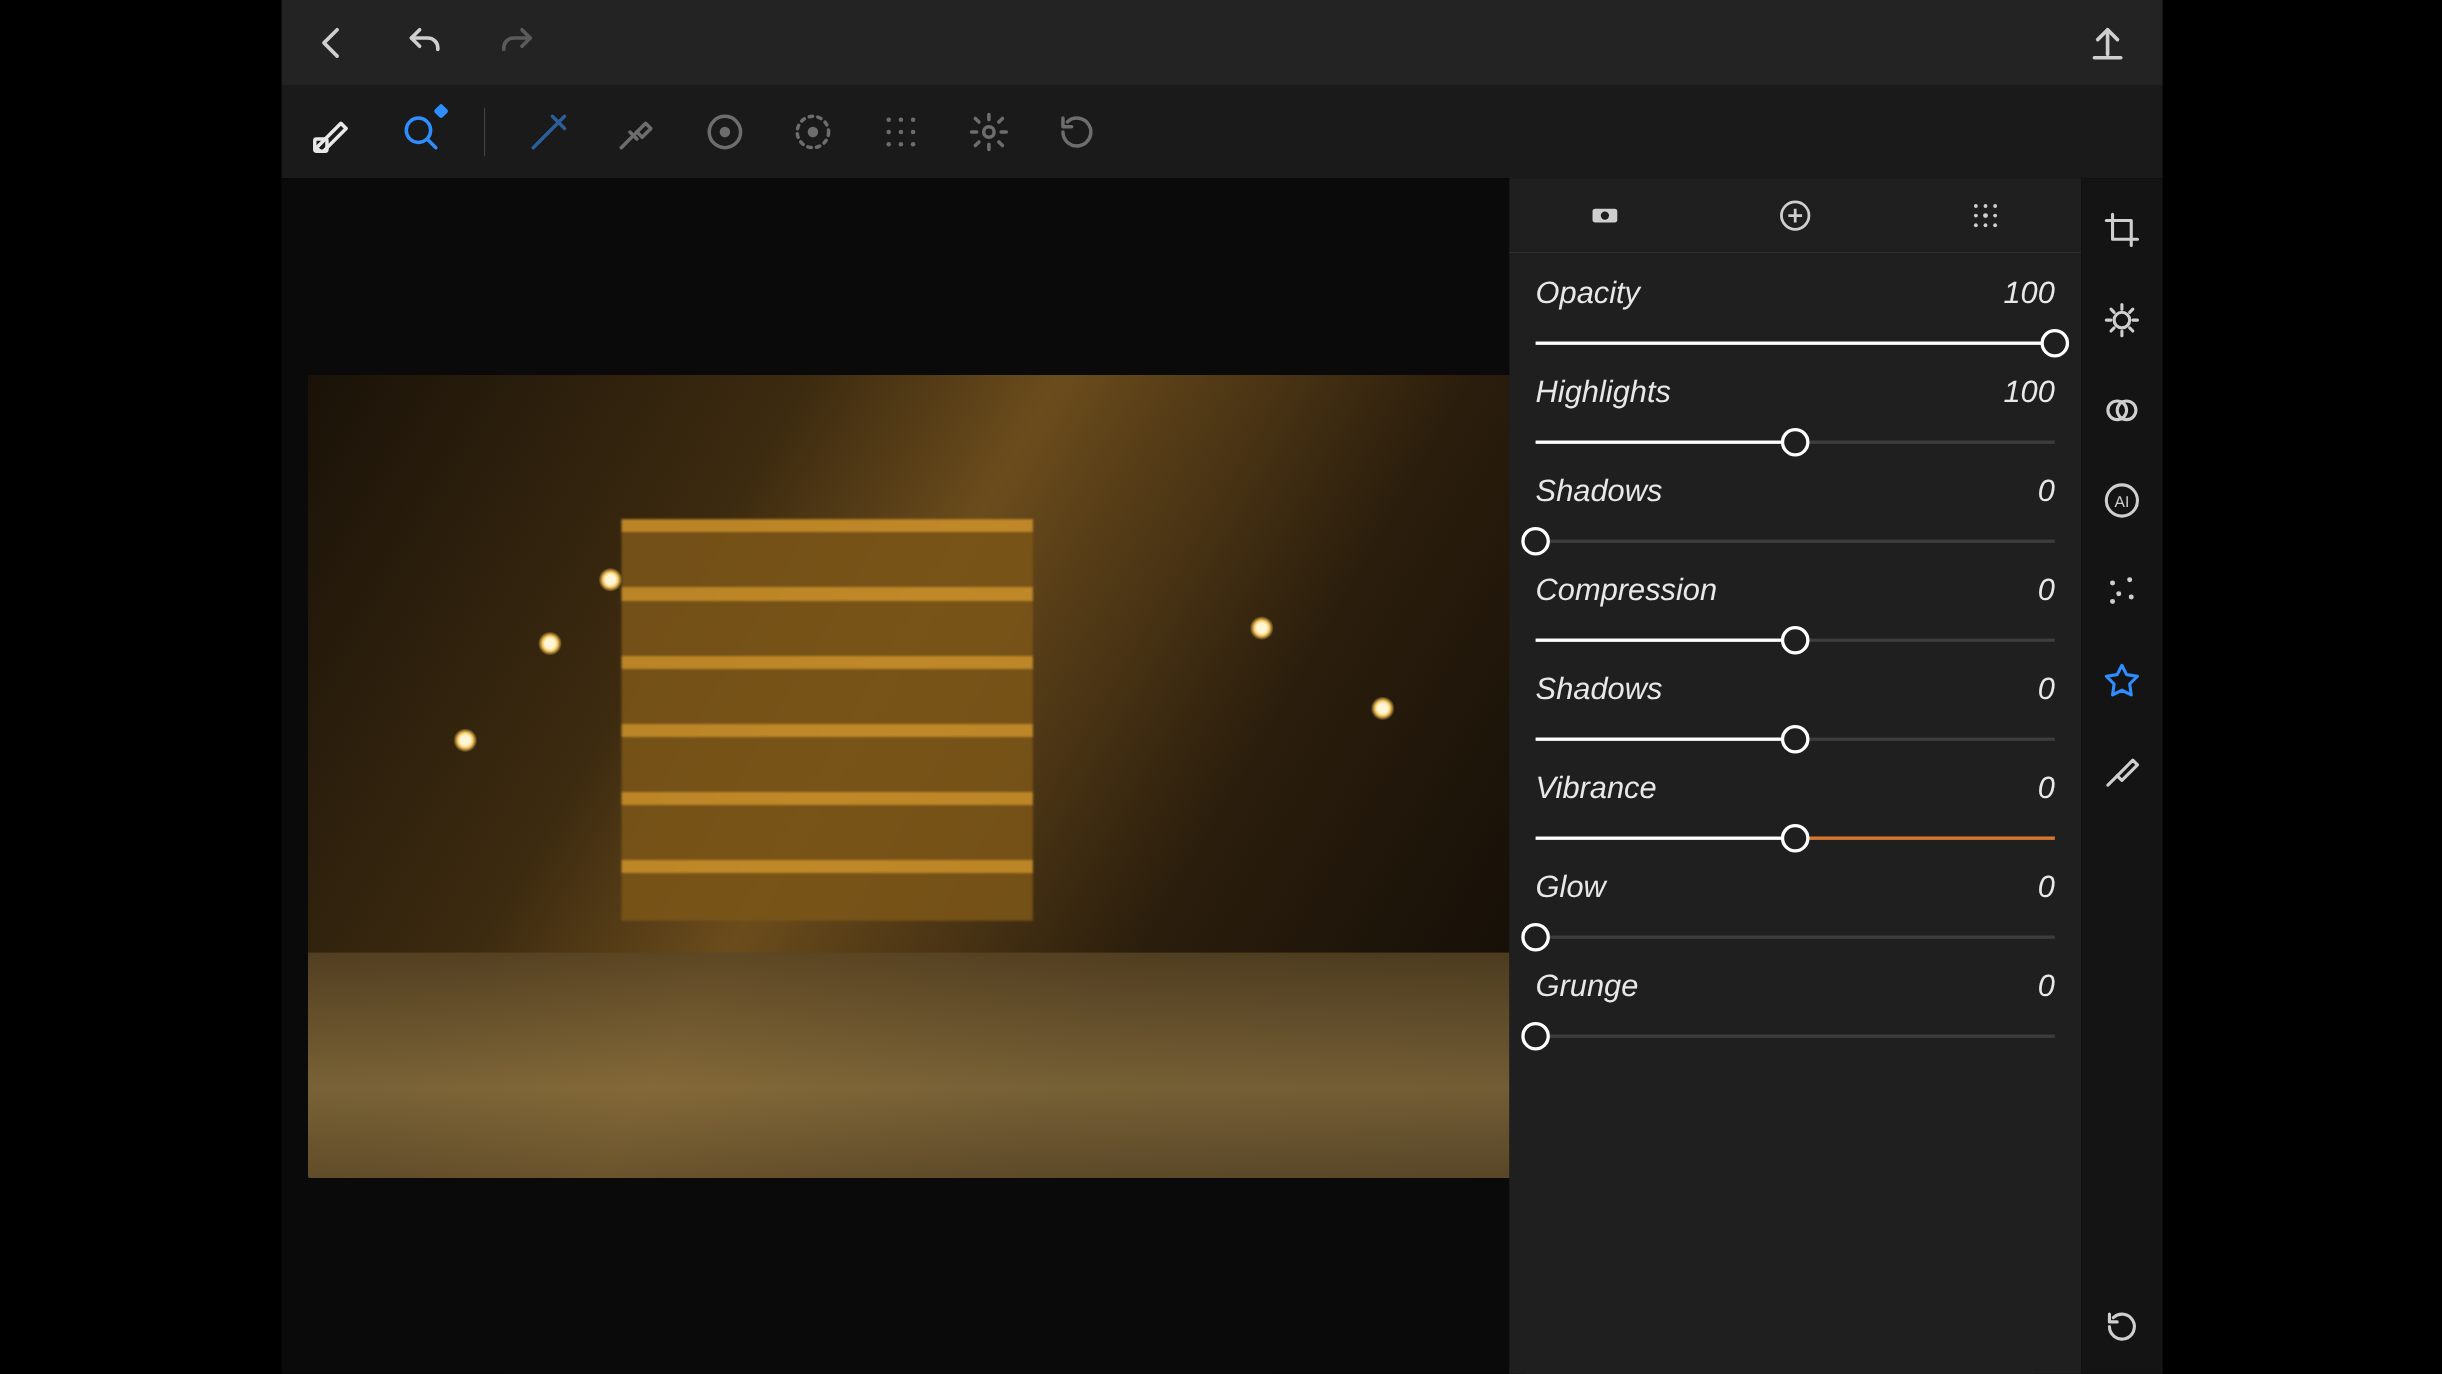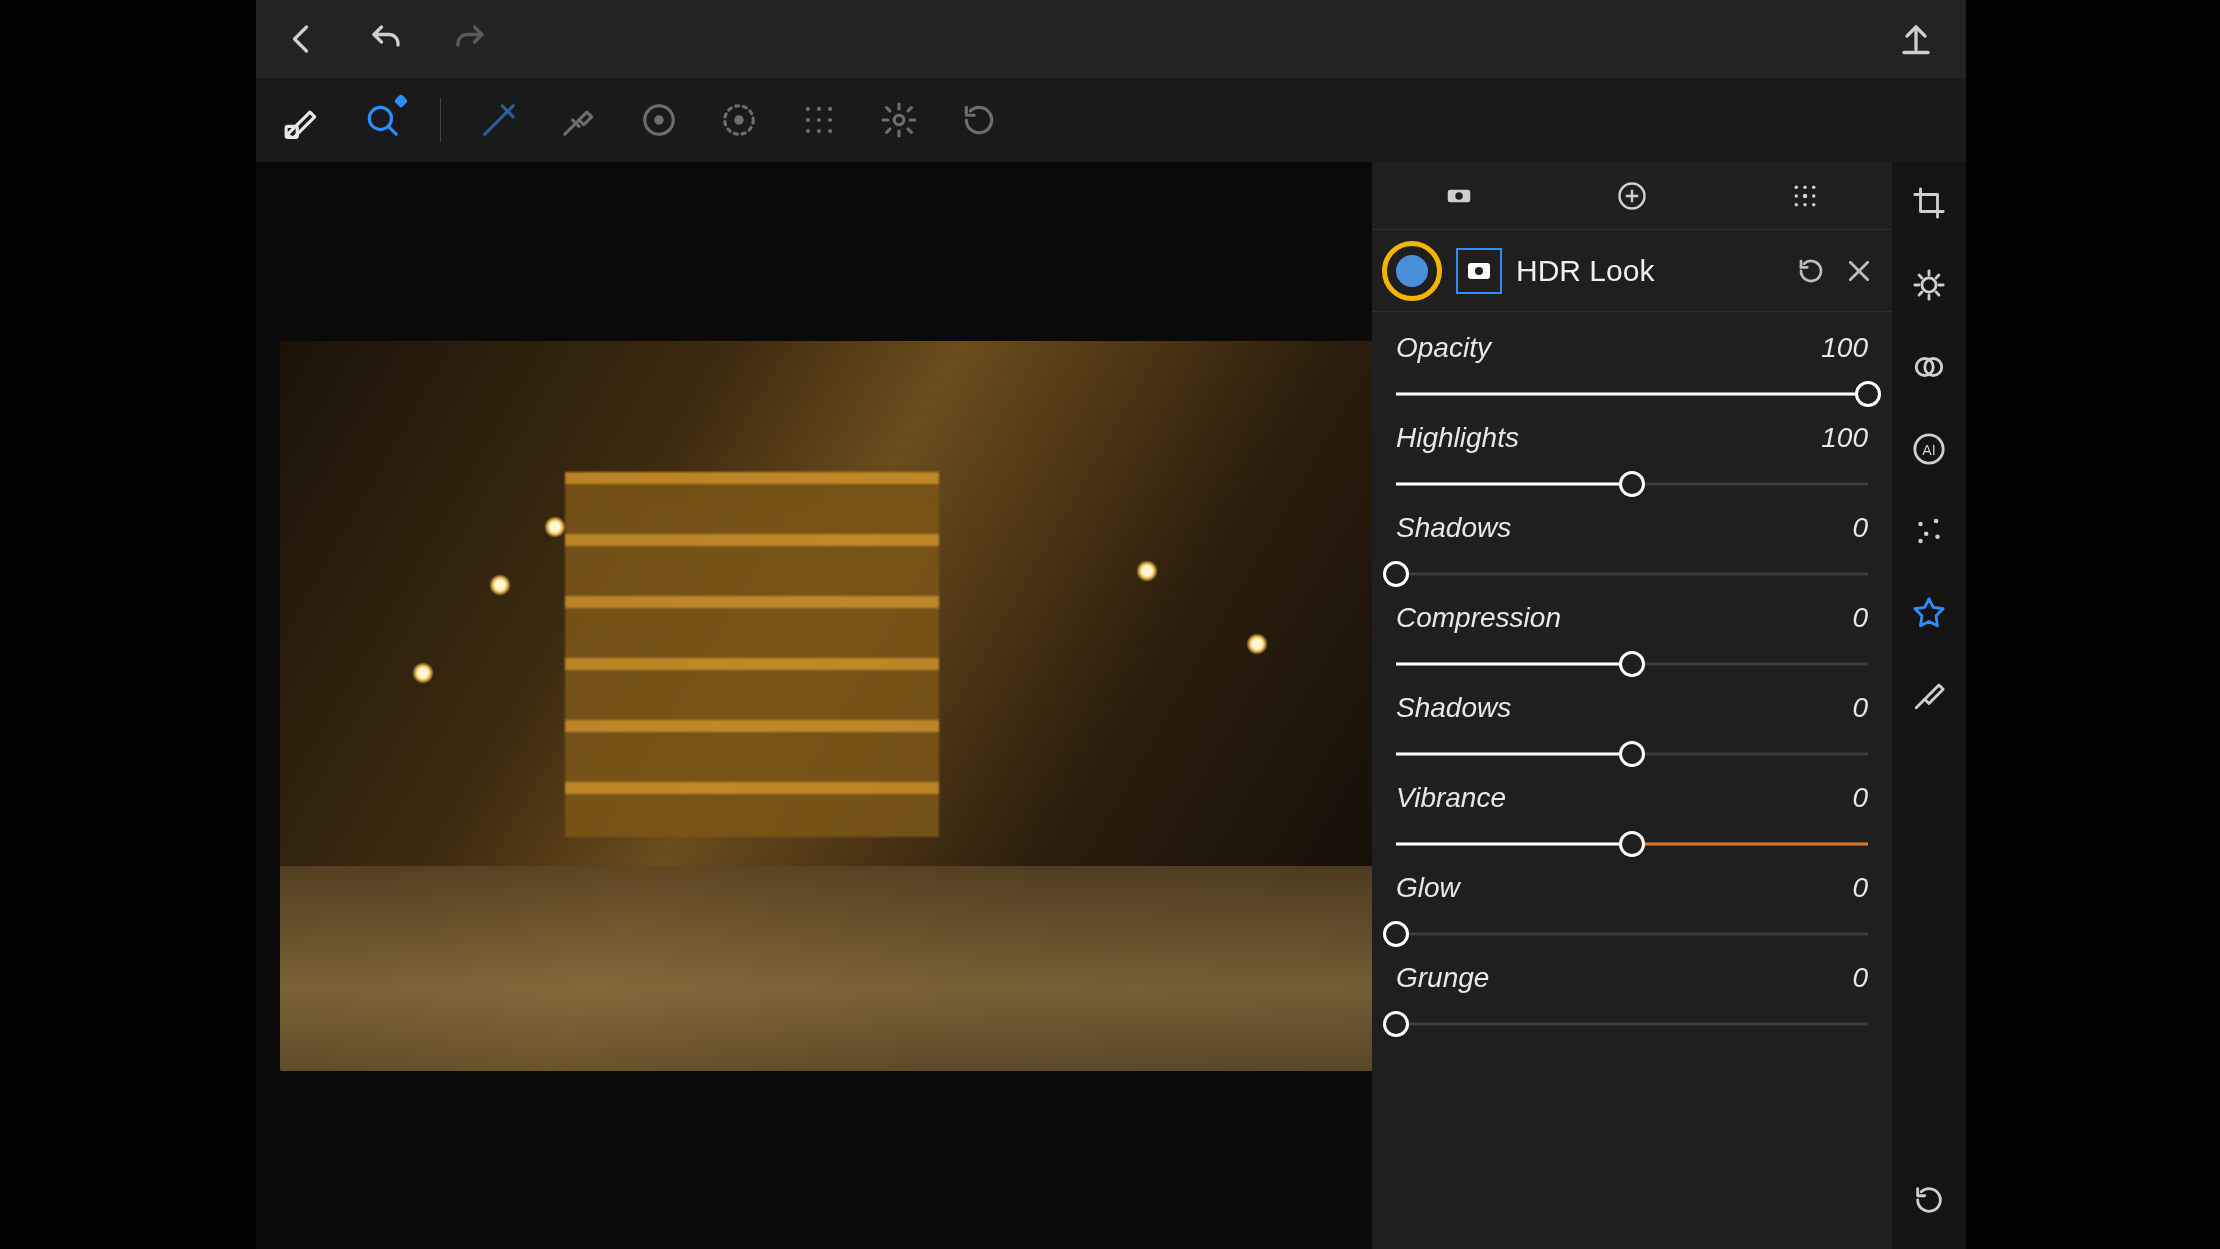--- a/index.html
+++ b/index.html
@@ -25,21 +25,21 @@
   .photo { width: 1098px; height: 730px; background: linear-gradient(120deg,#1a1208 0%,#3d2b10 30%,#6b4c1c 45%,#2a1d0c 70%,#0f0b06 100%); position: relative; overflow:hidden; border-radius:2px;}
   .photo::before{content:"";position:absolute;left:26%;top:18%;width:34%;height:50%;background:
     repeating-linear-gradient(180deg,#c98f2a 0 12px,#7a5518 12px 62px);
     filter:blur(1px);opacity:.9;}
   .photo::after{content:"";position:absolute;left:0;right:0;bottom:0;height:28%;background:linear-gradient(180deg,#5a4626 0%,#8a7140 60%,#6a5530 100%);opacity:.8;}
   .lamp{position:absolute;width:22px;height:22px;border-radius:50%;background:radial-gradient(circle,#fff6d8 0 30%,#f6c65a 45%,rgba(246,198,90,0) 70%);filter:blur(0.5px);}
   .l1{left:12%;top:44%} .l2{left:19%;top:32%} .l3{left:24%;top:24%} .l4{left:78%;top:30%} .l5{left:88%;top:40%}
 
   
   .sidebar { position: absolute; right: 0; top: 162px; width: 74px; bottom: 0; background: #141414; display: flex; flex-direction: column; align-items: center; gap: 42px; padding-top: 24px;}
-  .side-ico { width: 40px; height: 40px; display:flex;align-items:flex-start;justify-content:center;color:#cfcfcf;}
+  .side-ico { width: 40px; height: 40px; display:flex;align-items:flex-end;justify-content:center;color:#cfcfcf;}
   .side-ico.active { color:#2e8dff; }
   .side-ico svg{width:34px;height:34px;stroke:currentColor;fill:none;stroke-width:2;stroke-linecap:round;stroke-linejoin:round;}
 
   
   .panel { position:absolute; right:74px; top:162px; width:520px; bottom:0; background:#1f1f1f; display:flex; flex-direction:column; }
   .panel-toprow { height:68px; display:flex; align-items:center; justify-content:space-around; border-bottom:1px solid #2e2e2e;}
   .panel-toprow .pt-ico{color:#cfcfcf;width:38px;height:38px;display:flex;align-items:center;justify-content:center;}
   .panel-toprow .pt-ico svg{width:30px;height:30px;stroke:currentColor;fill:none;stroke-width:2;}
 
   .panel-header{height:82px;display:flex;align-items:center;gap:14px;padding:0 16px 0 10px;border-bottom:1px solid #2e2e2e;}
@@ -200,43 +200,20 @@
           <circle cx="5" cy="12" r="1.4" fill="currentColor" stroke="none"></circle>
             <circle cx="12" cy="12" r="1.8" fill="currentColor" stroke="none"></circle>
             <circle cx="19" cy="12" r="1.4" fill="currentColor" stroke="none"></circle>
           <circle cx="5" cy="19" r="1.4" fill="currentColor" stroke="none"></circle>
             <circle cx="12" cy="19" r="1.4" fill="currentColor" stroke="none"></circle>
             <circle cx="19" cy="19" r="1.4" fill="currentColor" stroke="none"></circle>
         </svg>
       </div>
     </div>
 
-    <div class="panel-header">
-      <div class="avatar-ring">
-          <div class="avatar-dot"></div>
-        </div>
-      <div class="mask-rect">
-          <div class="mask-rect-inner">
-            <div class="hole"></div>
-          </div>
-        </div>
-      <div class="panel-title">HDR Look</div>
-      <div class="hdr-ico">
-        <svg viewBox="0 0 24 24">
-            <path d="M4 12a8 8 0 1 0 2.5-5.8"></path>
-            <polyline points="4 4 4 9 9 9"></polyline>
-          </svg>
-      </div>
-      <div class="hdr-ico">
-        <svg viewBox="0 0 24 24">
-            <line x1="5" y1="5" x2="19" y2="19"></line>
-            <line x1="19" y1="5" x2="5" y2="19"></line>
-          </svg>
-      </div>
-    </div>
 
     <div class="sliders" id="sliders">
         <div class="srow">
           <div class="labels">
             <span>Opacity</span>
             <span>100</span>
           </div>
           <div class="track">
             <div class="rail"></div>
             <div class="fill-left" style="width: 100%;"></div>

